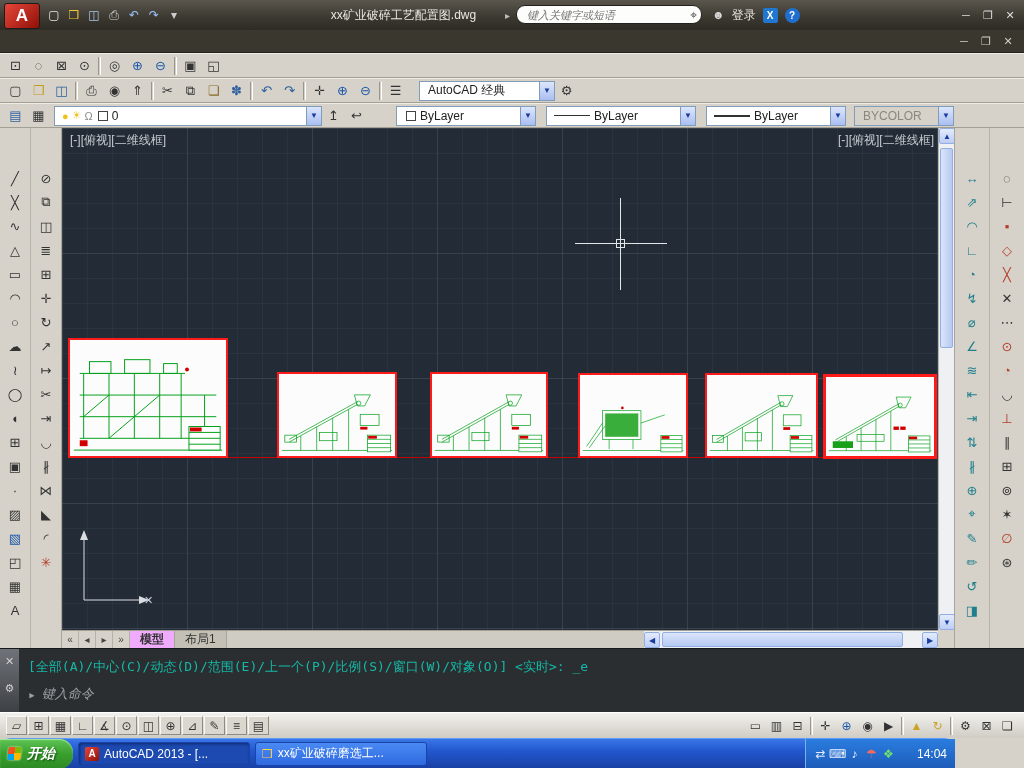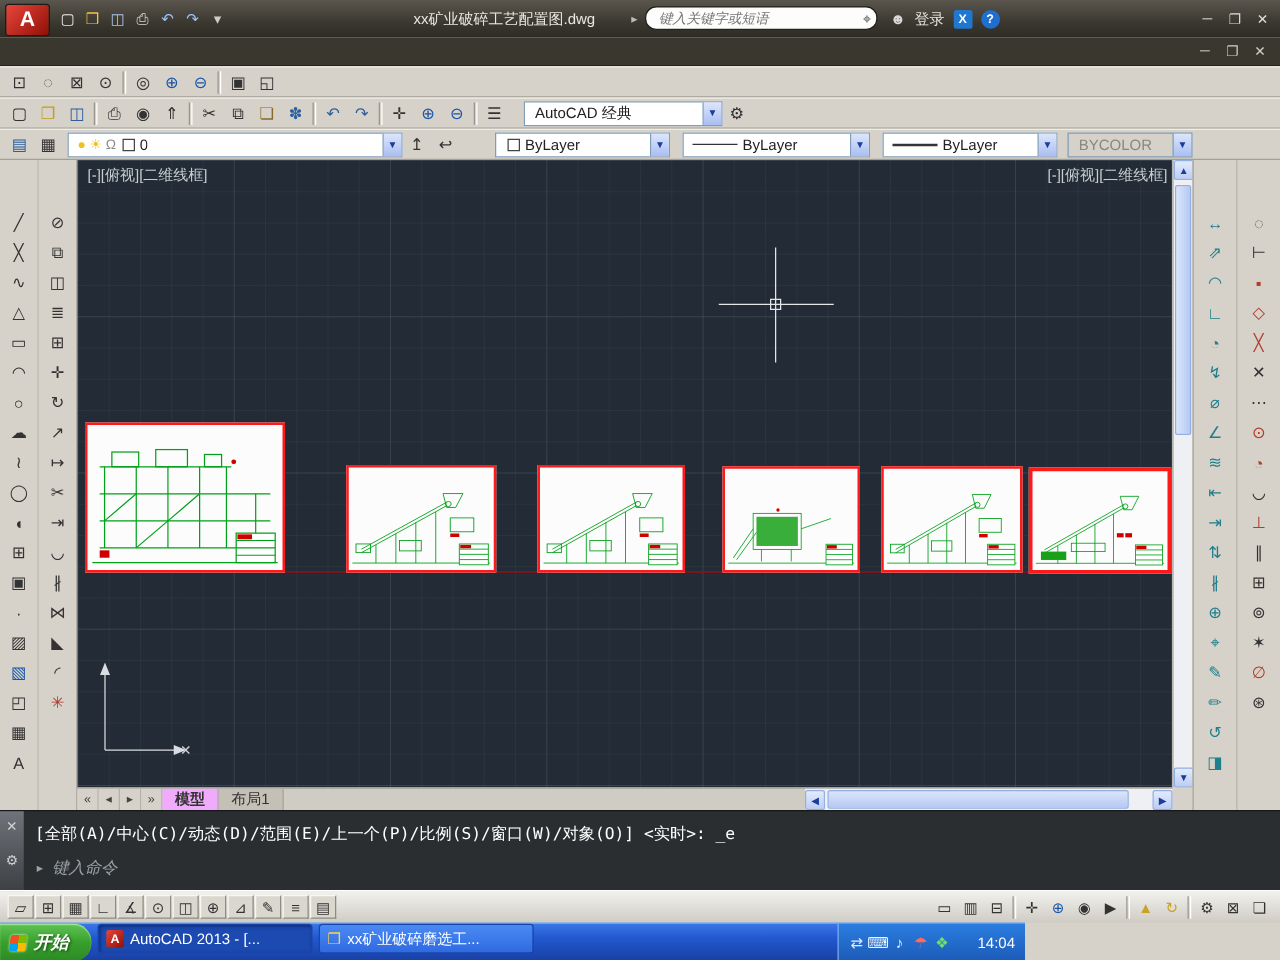--- a/index.html
+++ b/index.html
@@ -46,21 +46,21 @@
   .strip{display:flex;align-items:center;}
   .tbtn{width:23px;height:21px;display:flex;align-items:center;justify-content:center;
     font-size:13px;color:#333;cursor:default;}
   .sep{width:3px;height:18px;border-left:1px solid #9a968c;border-right:1px solid #fff;margin:0 2px;}
 
   .combo{height:20px;background:#fff;border:1px solid #7f9db9;display:flex;align-items:center;
     font-size:12px;padding-left:4px;position:relative;color:#222;}
   .combo .dd{margin-left:auto;width:15px;height:100%;background:linear-gradient(#dce6fb,#aabef2);
     border-left:1px solid #7f9db9;display:flex;align-items:center;justify-content:center;font-size:8px;}
   .cval{margin-left:4px;white-space:nowrap;overflow:hidden;}
-  .wscombo{width:159px;margin-left:12px;}
+  .wscombo{width:136px;margin-left:12px;}
   .layercombo{width:268px;margin-left:4px;}
   .lic{font-size:11px;margin-left:3px;}
   .swatch{width:10px;height:10px;background:#fff;border:1px solid #444;margin-left:5px;flex:none;}
   .colorcombo{width:140px;margin-left:28px;}
   .ltcombo{width:150px;margin-left:10px;}
   .lwcombo{width:140px;margin-left:10px;}
   .plotcombo{width:100px;margin-left:8px;background:#d6d2c9;color:#8a877e;}
   .lt-line{width:36px;border-top:1px solid #333;margin-left:3px;flex:none;}
   .lw-line{width:36px;border-top:2px solid #333;margin-left:3px;flex:none;}
 
@@ -113,39 +113,39 @@
   .hscroll{position:absolute;right:0;top:0;height:18px;width:294px;display:flex;align-items:center;background:#eef0f4;}
   .htrack{flex:1;height:16px;position:relative;}
   .hthumb{position:absolute;top:0;left:2px;width:92%;height:15px;background:linear-gradient(#dbe5fb,#b6c9f2);
     border:1px solid #93aee0;border-radius:2px;}
 
   
   .cmdpanel{position:absolute;left:0;top:648px;width:1024px;height:64px;background:#2b2e31;border-top:1px solid #17181a;}
   .cmdbar{position:absolute;left:0;top:0;width:19px;height:64px;background:linear-gradient(#70747a,#3c3f43);
     display:flex;flex-direction:column;align-items:center;padding-top:6px;gap:14px;}
   .cmdbtn{font-size:11px;}
-  .cmdhist{position:absolute;left:28px;top:9px;color:#ffffff;font-family:"DejaVu Sans Mono",monospace;
+  .cmdhist{position:absolute;left:28px;top:9px;color:#14b8a6;font-family:"DejaVu Sans Mono",monospace;
     font-size:13px;white-space:pre;}
   .cmdprompt{position:absolute;left:28px;top:36px;display:flex;align-items:center;gap:6px;
     font-family:"DejaVu Sans Mono",monospace;font-size:13px;}
   .prompttext{color:#9aa0a6;font-style:italic;}
 
   
   .statusbar{position:absolute;left:0;top:712px;width:1024px;height:26px;
     background:linear-gradient(#f2f1ed,#cfccc4);border-top:1px solid #fff;display:flex;align-items:center;padding:0 6px;}
   .coords{font-family:"DejaVu Sans Mono",monospace;font-size:12px;color:#222;margin-right:16px;white-space:nowrap;}
   .strip-h{display:flex;align-items:center;}
   .stoggles .tbtn{width:21px;height:19px;font-size:12px;background:#dad7cf;margin-right:1px;
     border:1px solid;border-color:#f8f7f4 #8e8b83 #8e8b83 #f8f7f4;}
   .sright{margin-left:auto;}
   .sright .tbtn{width:21px;height:19px;font-size:12px;}
 
   
-  .taskbar{position:absolute;left:0;top:738px;width:820px;height:30px;
-    background:linear-gradient(#3a77e8,#2258cf 40%,#1941a5);border-top:1px solid #5e9cf5;display:flex;align-items:flex-start;}
+  .taskbar{position:absolute;left:0;top:738px;width:955px;height:30px;
+    background:linear-gradient(#3a77e8,#2258cf 40%,#1941a5);border-top:1px solid #5e9cf5;display:flex;align-items:center;border-radius:11px;}
   .startbtn{height:30px;padding:0 18px 0 8px;background:linear-gradient(#5fc455,#389f2d 50%,#2c8a24);
     border-radius:0 14px 14px 0;display:flex;align-items:center;gap:6px;color:#fff;
     font-size:14px;font-weight:bold;font-style:italic;text-shadow:1px 1px 2px #145110;box-shadow:inset 0 1px 1px #a8e89c;}
   .winflag{width:13px;height:13px;border-radius:2px;flex:none;transform:skew(-6deg);
     background:conic-gradient(#7fba00 0 25%,#ffb900 0 50%,#00a4ef 0 75%,#f25022 0);box-shadow:0 0 2px #fff;}
   .task{width:172px;height:24px;margin-left:5px;border-radius:3px;display:flex;align-items:center;gap:5px;
     padding:0 6px;color:#fff;font-size:12px;background:linear-gradient(#4a8af4,#2f6ae0);
     border:1px solid #1a44a8;overflow:hidden;white-space:nowrap;}
   .task.active{background:#1c4ab0;box-shadow:inset 1px 1px 3px #0e2a6e;}
   .tlabel{overflow:hidden;text-overflow:ellipsis;}

